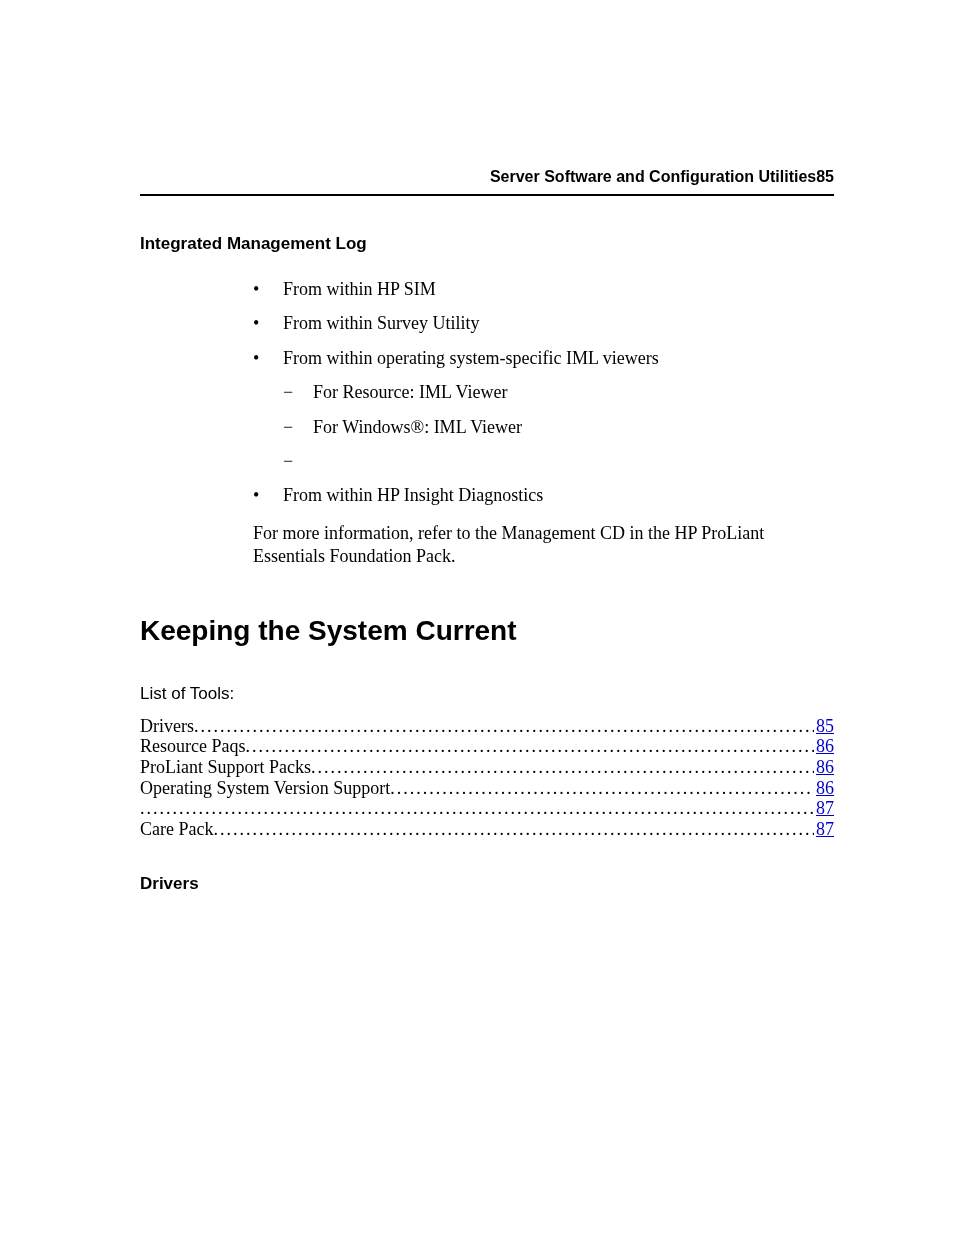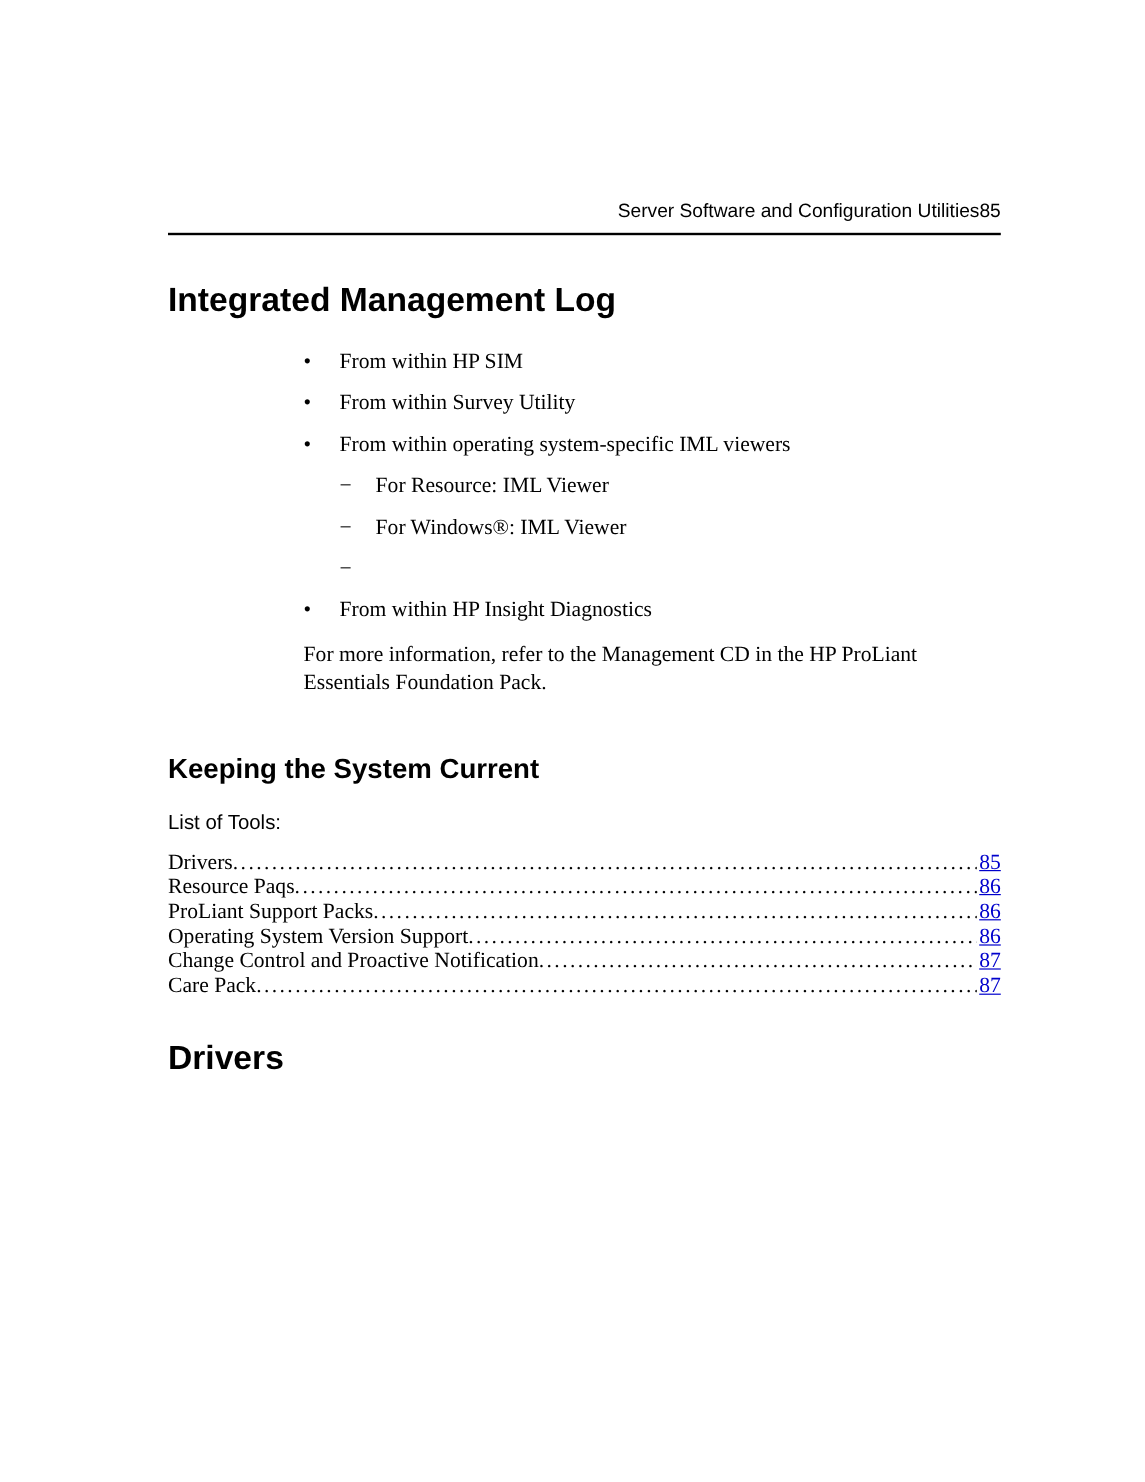--- a/index.html
+++ b/index.html
@@ -16,38 +16,38 @@
       position: relative;
     }
     .page {
       padding: 168px 120px 0 140px;
     }
     .header-row {
       display: flex;
       justify-content: flex-end;
       align-items: baseline;
       font-family: Arial, Helvetica, sans-serif;
-      font-weight: normal;
+      font-weight: bold;
       font-size: 16px;
       padding-bottom: 8px;
       border-bottom: 2px solid #000;
       margin-bottom: 38px;
     }
     .h2 {
       font-family: Arial, Helvetica, sans-serif;
       font-weight: bold;
+      font-size: 17px;
+      margin-bottom: 24px;
+    }
+    .h1 {
+      font-family: Arial, Helvetica, sans-serif;
+      font-weight: bold;
       font-size: 28px;
-      margin-bottom: 24px;
-    }
-    .h1 {
-      font-family: Arial, Helvetica, sans-serif;
-      font-weight: bold;
-      font-size: 23px;
       margin-top: 46px;
-      margin-bottom: 22px;
+      margin-bottom: 37px;
     }
     .h3 {
       font-family: Arial, Helvetica, sans-serif;
       font-weight: normal;
       font-size: 17px;
       margin-bottom: 12px;
     }
     .body-text {
       font-size: 18px;
       line-height: 1.3;
@@ -180,21 +180,20 @@
       <span class="toc-label">ProLiant Support Packs</span>
       <span class="toc-dots"></span>
       <a class="toc-page">86</a>
     </div>
     <div class="toc-row">
       <span class="toc-label">Operating System Version Support</span>
       <span class="toc-dots"></span>
       <a class="toc-page">86</a>
     </div>
     <div class="toc-row">
-      <span class="toc-label">Change Control and Proactive Notification</span>
       <span class="toc-dots"></span>
       <a class="toc-page">87</a>
     </div>
     <div class="toc-row">
       <span class="toc-label">Care Pack</span>
       <span class="toc-dots"></span>
       <a class="toc-page">87</a>
     </div>
   </div>
 

